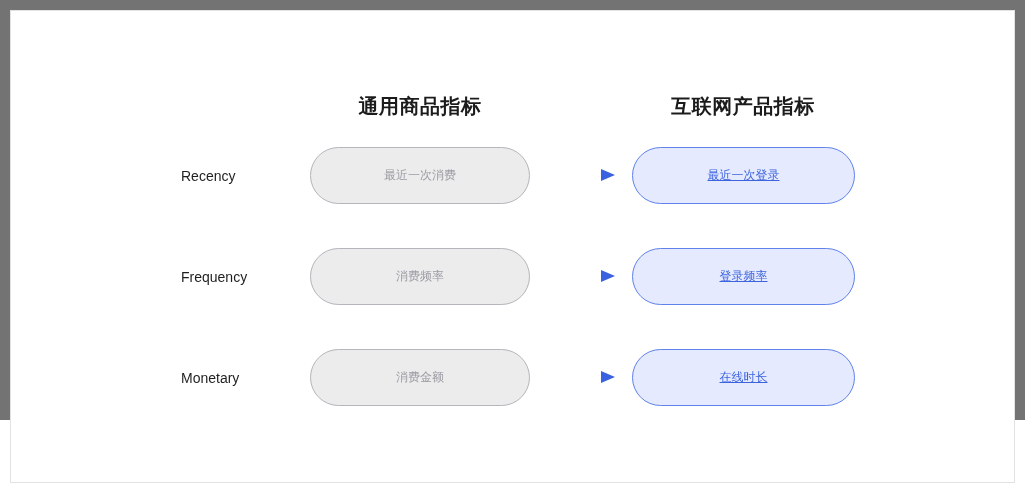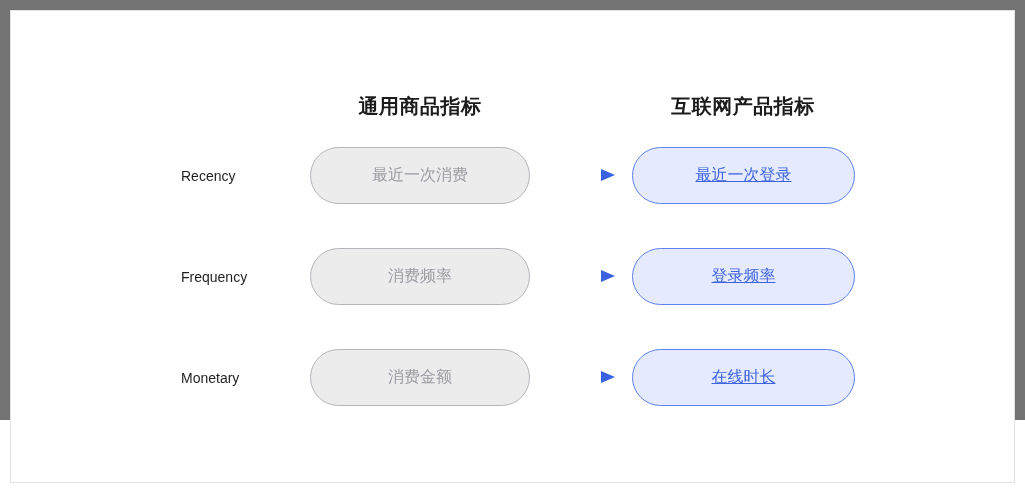--- a/index.html
+++ b/index.html
@@ -73,21 +73,21 @@
 
   .pill {
     position: absolute;
     top: 0;
     height: 57px;
     box-sizing: border-box;
     border-radius: 29px;
     display: flex;
     align-items: center;
     justify-content: center;
-    font-size: 16px;
+    font-size: 12px;
     white-space: nowrap;
   }
 
   .pill-gray {
     left: 310px;
     width: 220px;
     background: #ececed;
     border: 1.4px solid #b5b5bb;
     color: #9b9ba3;
   }

